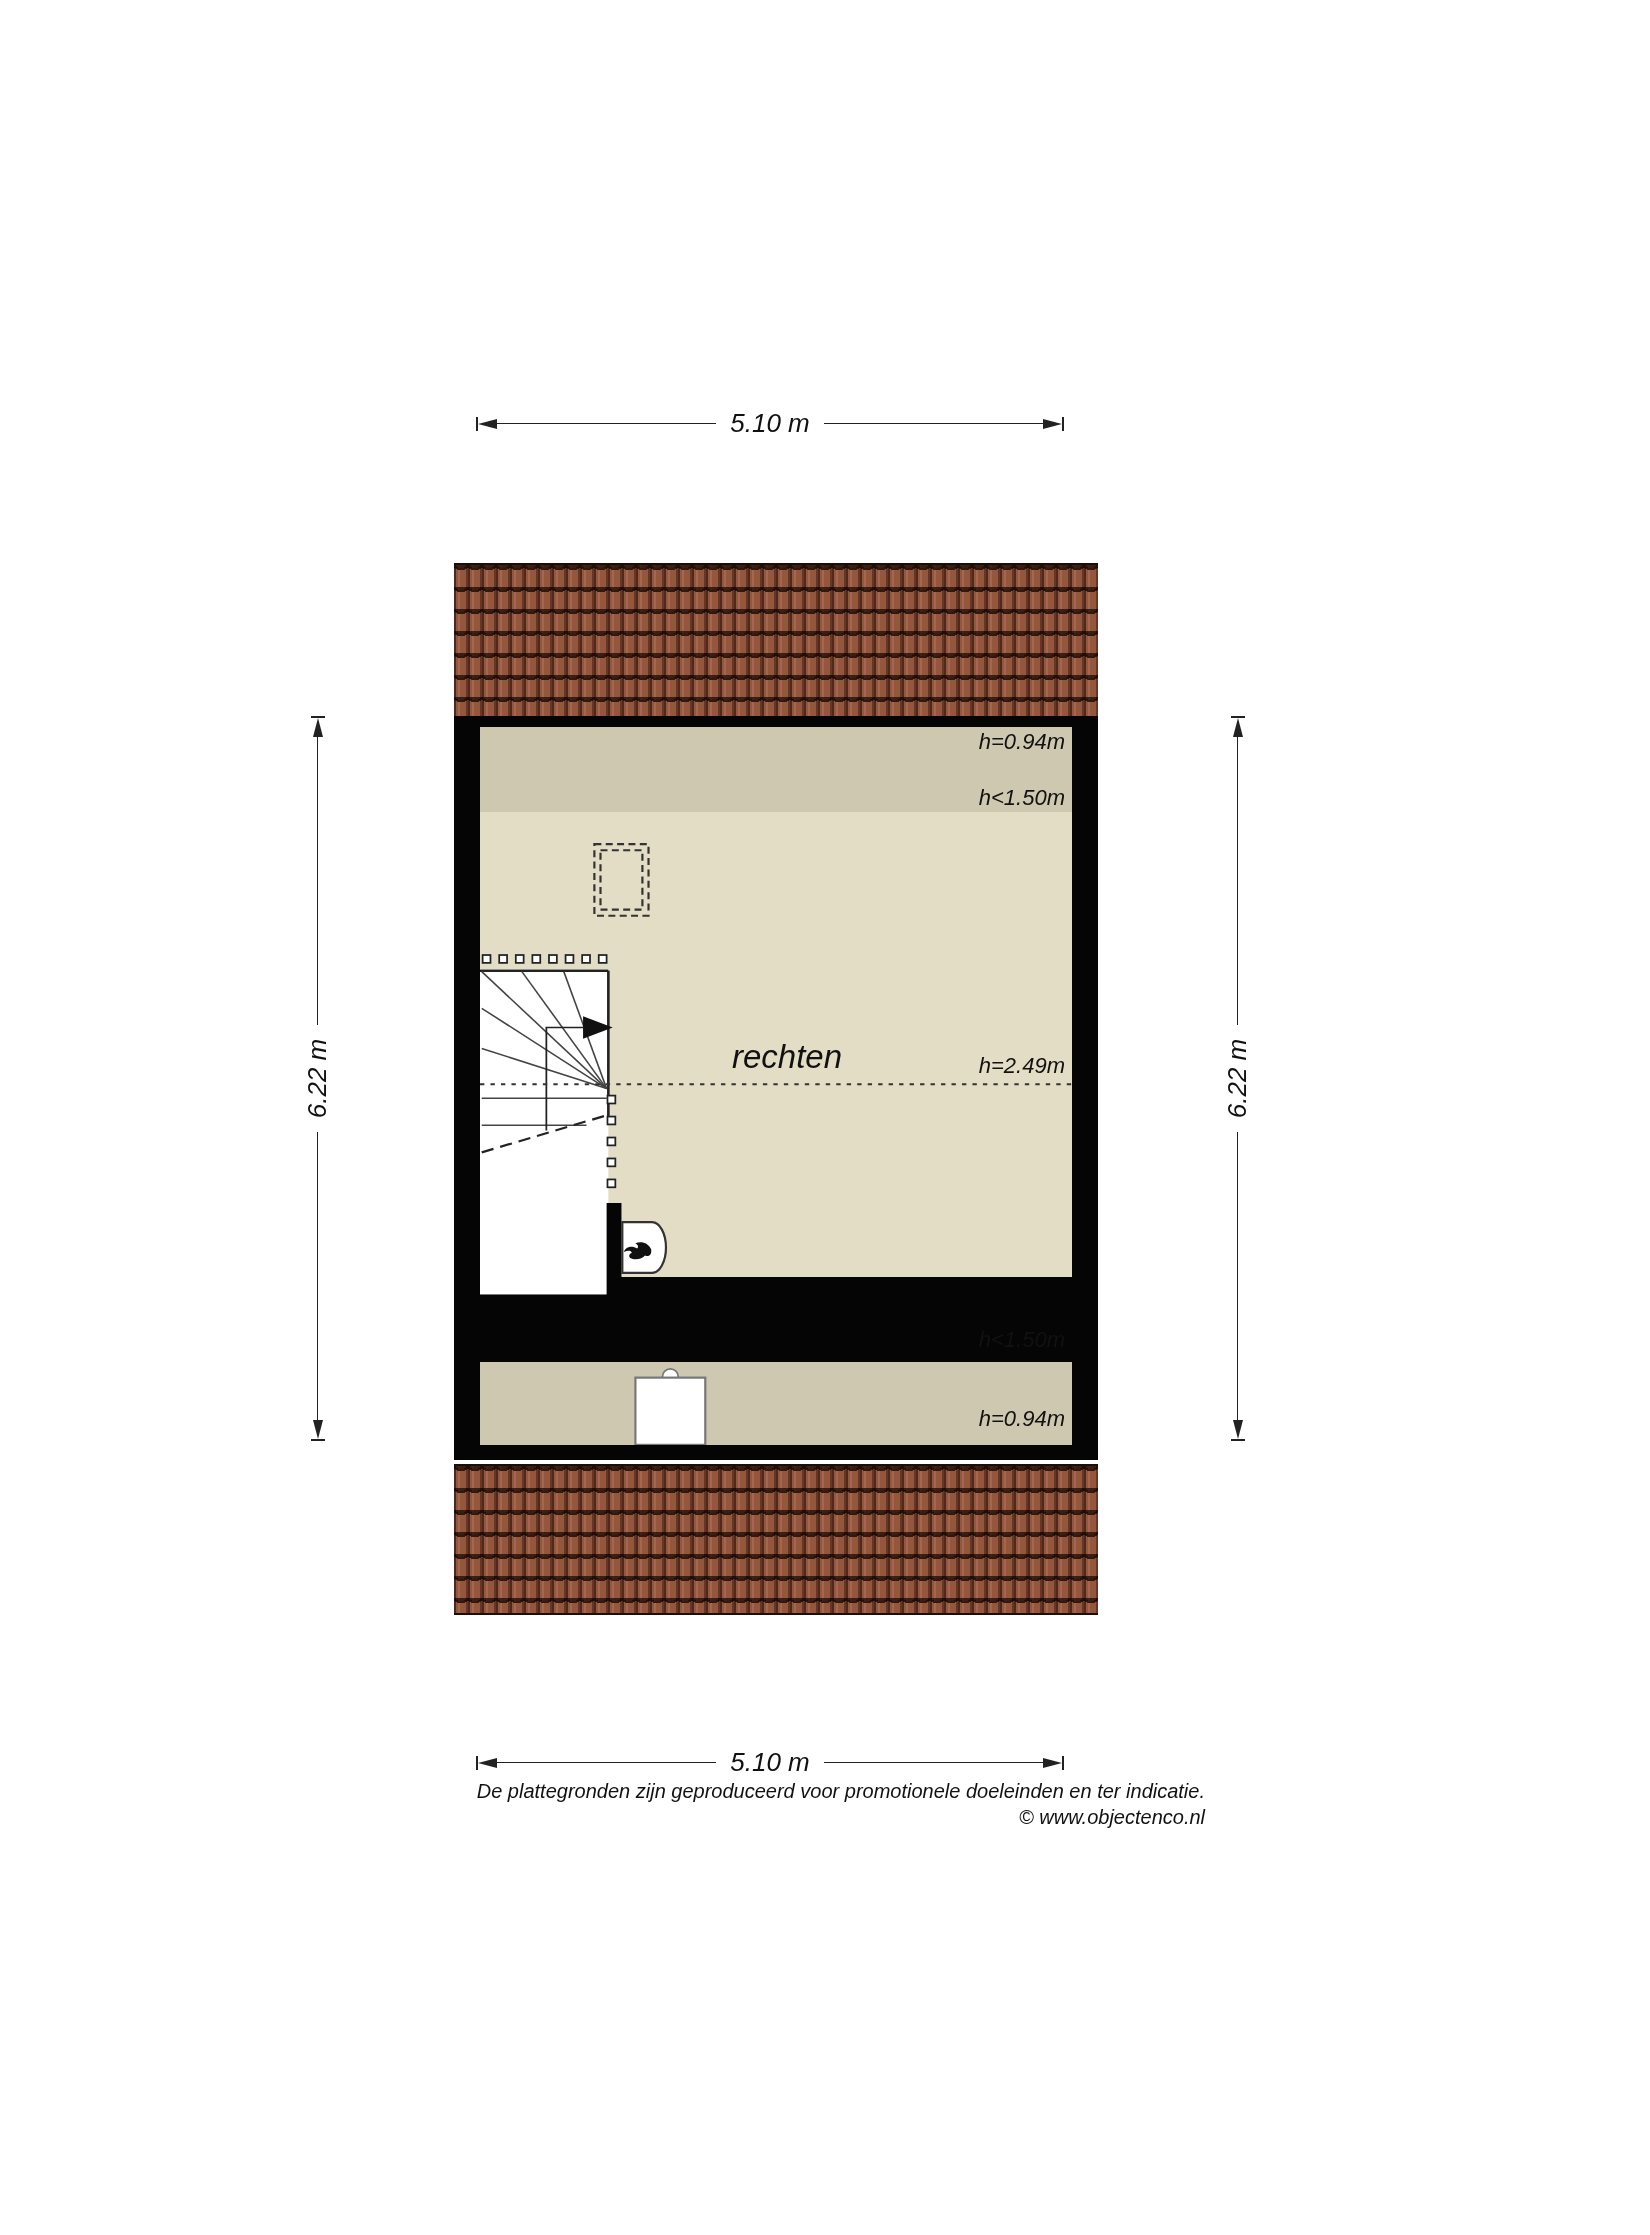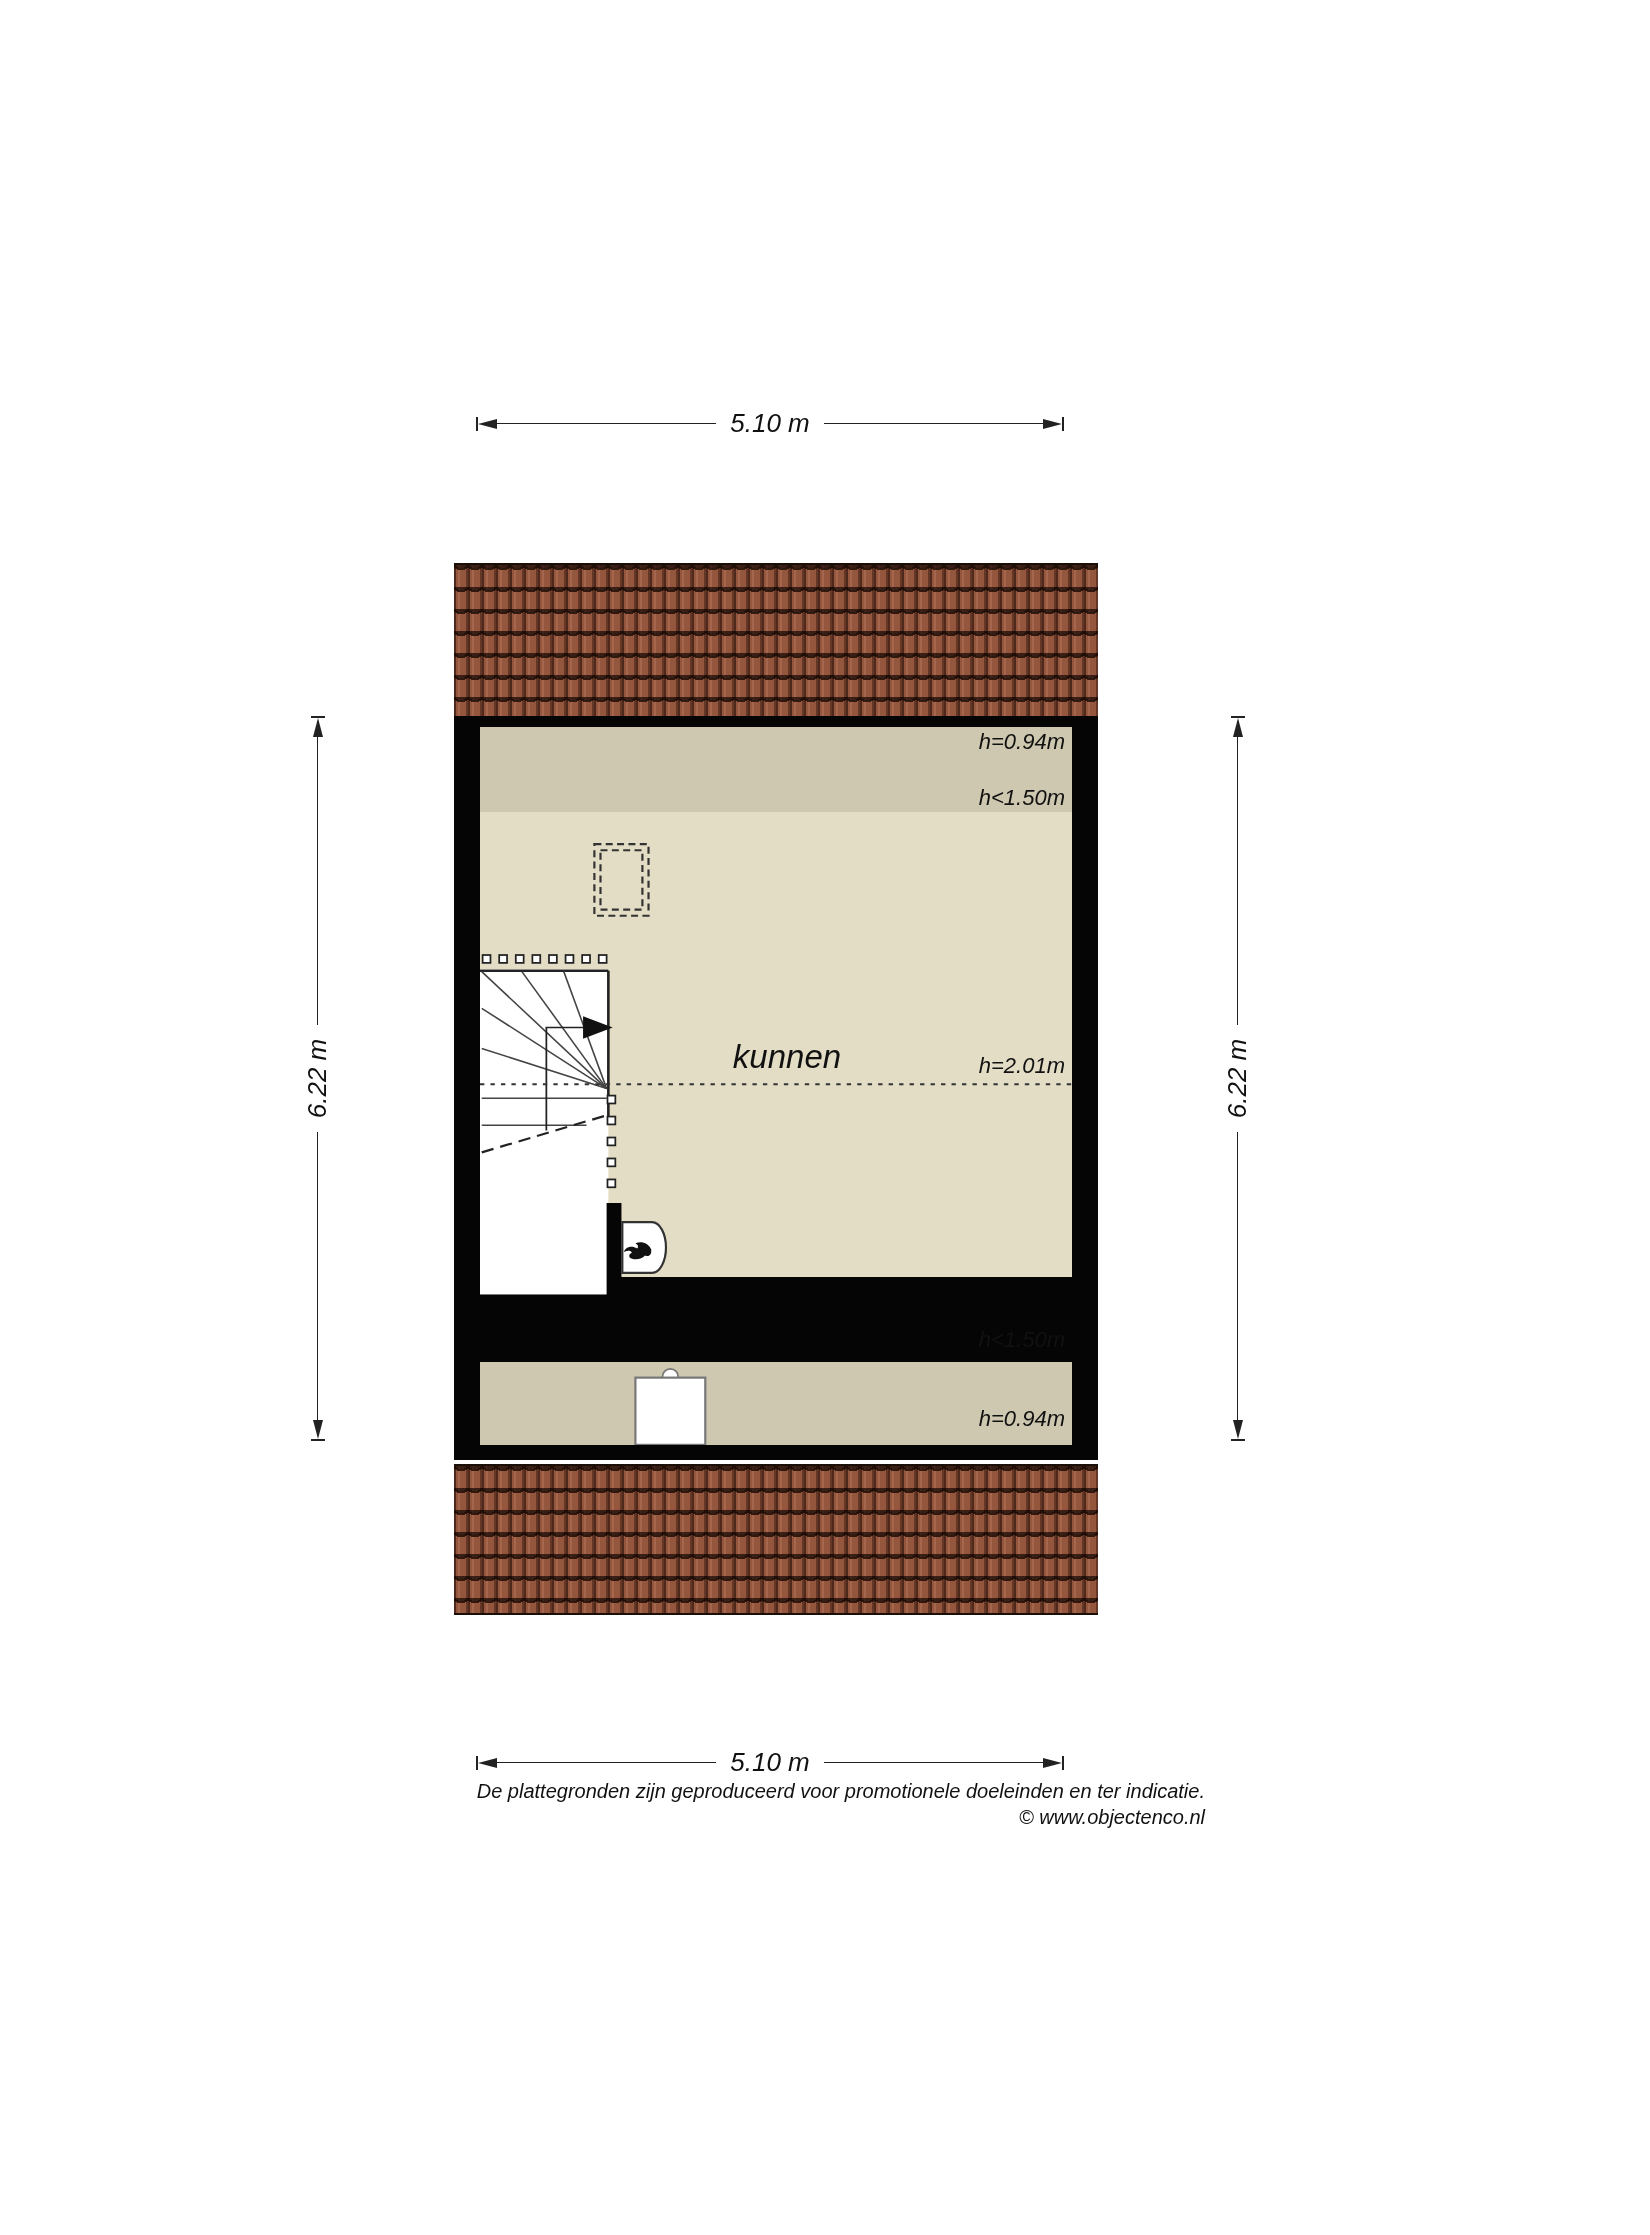--- a/index.html
+++ b/index.html
@@ -146,25 +146,25 @@
         <line x1="0" y1="409" x2="678" y2="409" stroke="#333" stroke-width="2.5" stroke-dasharray="5 7"></line>
 
         <g>
           <circle cx="218" cy="744" r="9" fill="#fff" stroke="#777" stroke-width="2"></circle>
           <rect x="178" y="745" width="80" height="77" fill="#ffffff" stroke="#777" stroke-width="2.5"></rect>
         </g>
       </svg>
 
       <div class="hlabel" style="top:1.7px;">h=0.94m</div>
       <div class="hlabel" style="top:58px;">h&lt;1.50m</div>
-      <div class="hlabel" style="top:326px;">h=2.01m</div>
+      <div class="hlabel" style="top:326px;">h=2.49m</div>
       <div class="hlabel" style="top:600px;">h&lt;1.50m</div>
       <div class="hlabel" style="top:679px;">h=0.94m</div>
 
-      <div class="room-label" style="left:176px;top:311px;width:262px;">kunnen</div>
+      <div class="room-label" style="left:176px;top:311px;width:262px;">rechten</div>
     </div>
   </div>
 
   <div class="abs roof" style="left:454px;top:1464px;width:644px;height:147px;"></div>
 
   <div class="abs dim" style="left:476px;top:1752px;width:588px;">
     <div class="tick"></div>
     <div class="ah l"></div>
     <div class="seg"></div>
     <div class="lbl">5.10 m</div>

